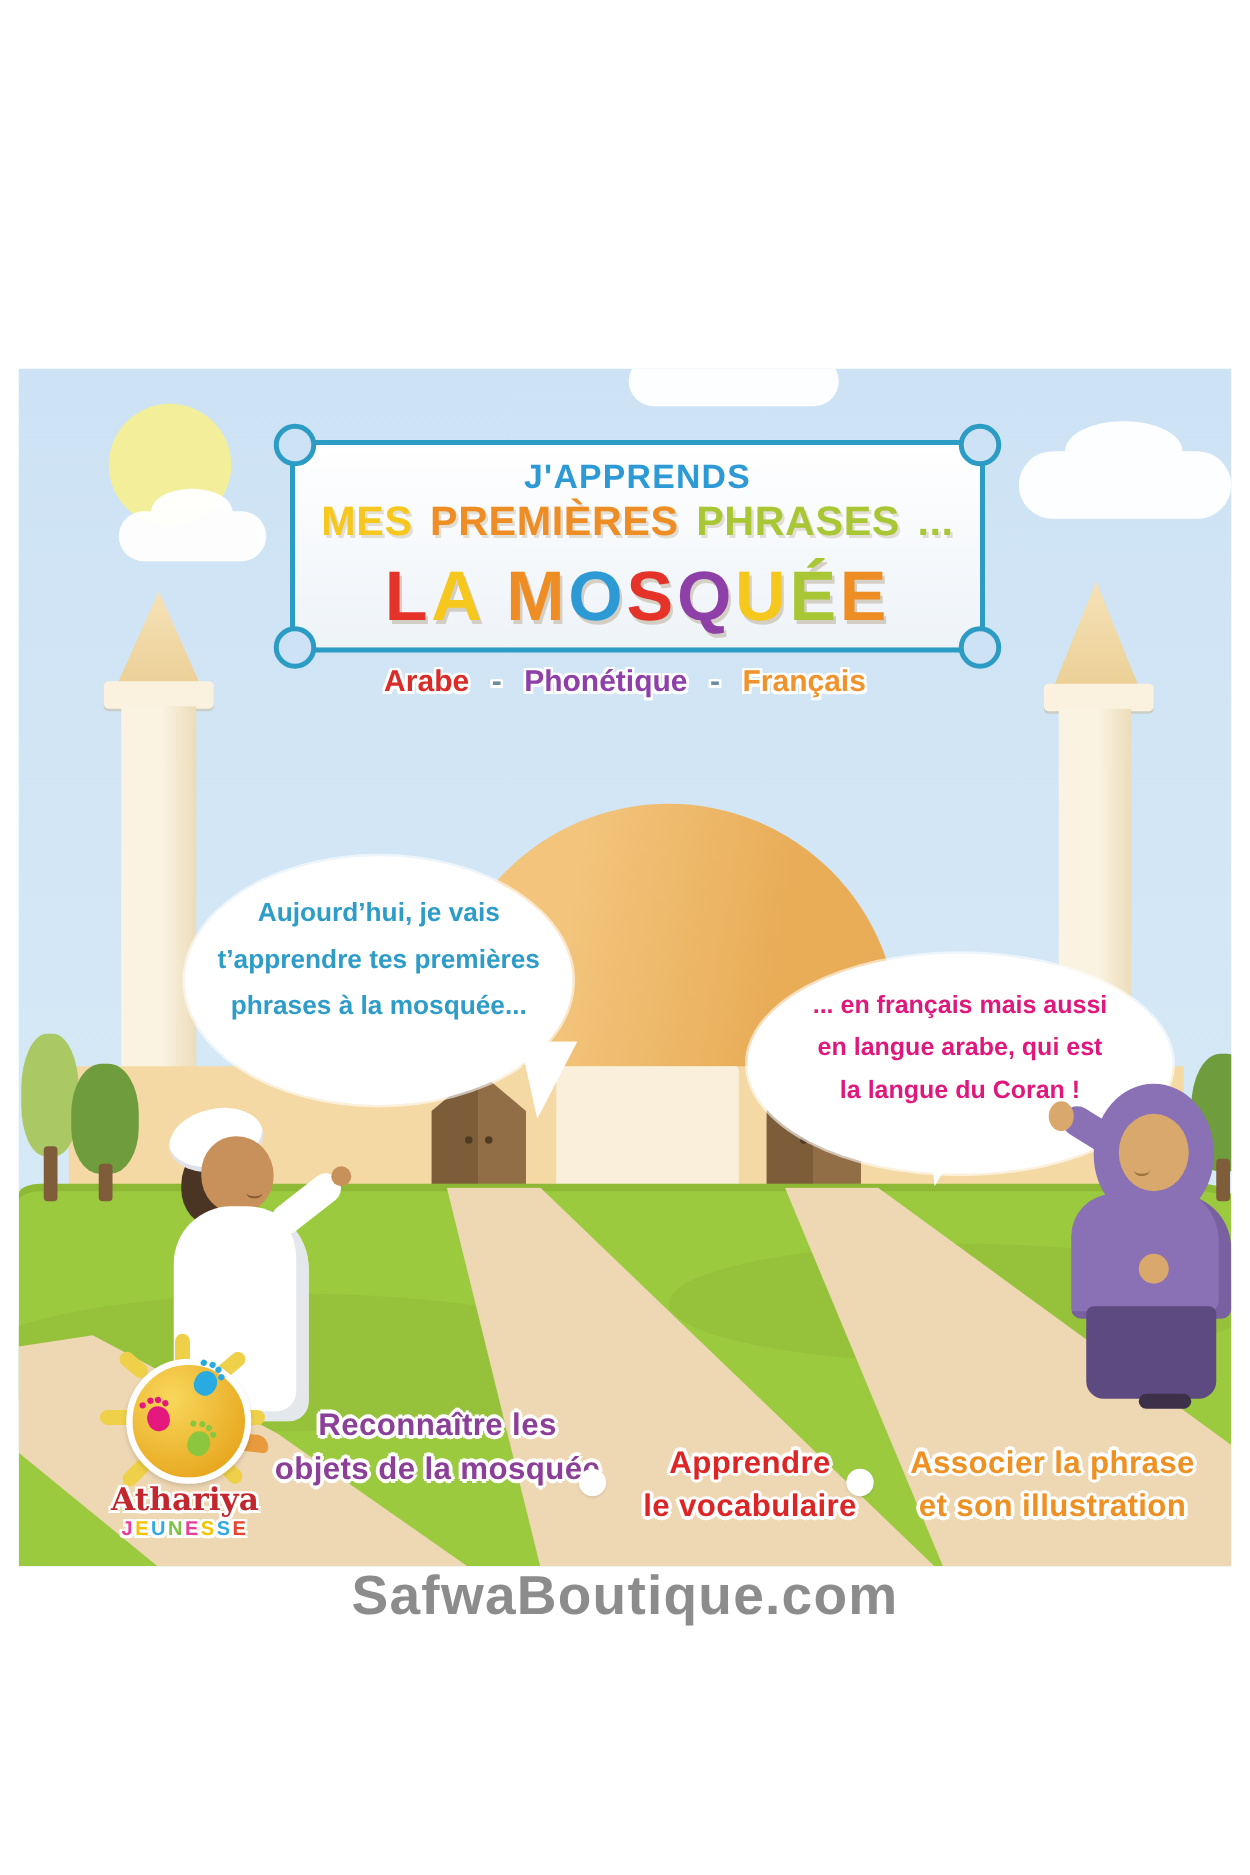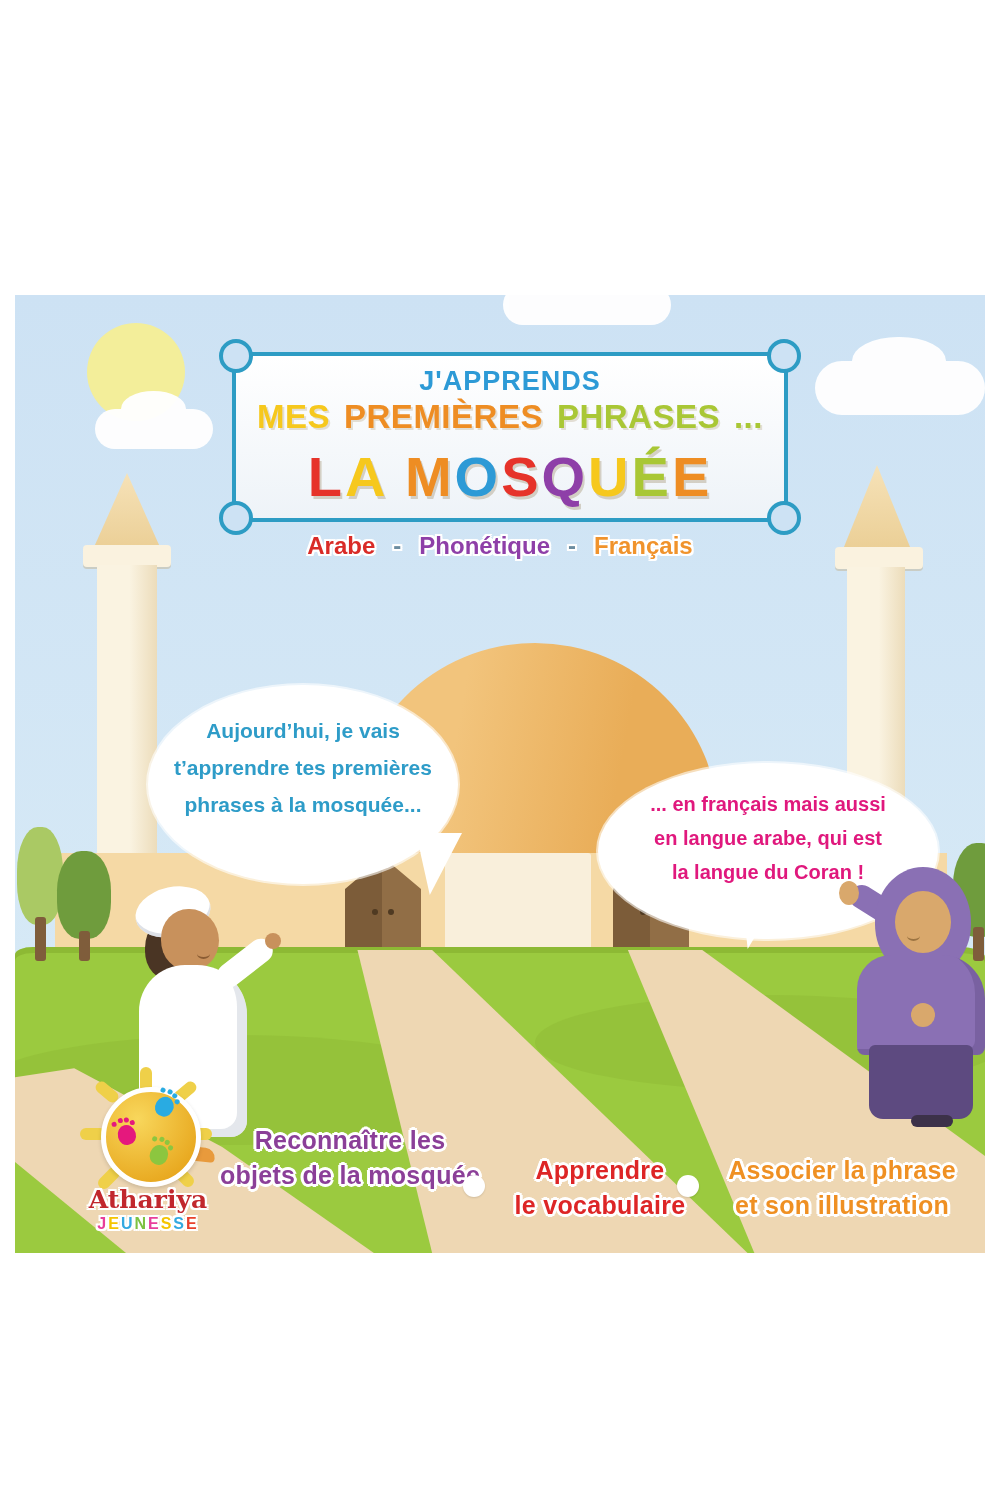--- a/index.html
+++ b/index.html
@@ -203,13 +203,14 @@
         </div>
       <div class="foot" style="left:78px;top:66px;color:#8cc63f;transform:rotate(20deg);">
           <span class="toes"></span>
           <span class="pad"></span>
         </div>
       <div class="abs logo-name" style="top: 112px; color: rgb(193, 39, 45);">Athariya</div>
       <div class="abs logo-sub" style="top:142px;"><span style="color:#e83e9a">J</span><span style="color:#f5c400">E</span><span style="color:#33a9e0">U</span><span style="color:#7dc242">N</span><span style="color:#e83e9a">E</span><span style="color:#f5c400">S</span><span style="color:#33a9e0">S</span><span style="color:#e8412c">E</span></div>
     </div>
   </div>
 
+  <div class="abs watermark" style="top:1252px;">SafwaBoutique.com</div>
 </div>
 
 </body></html>

